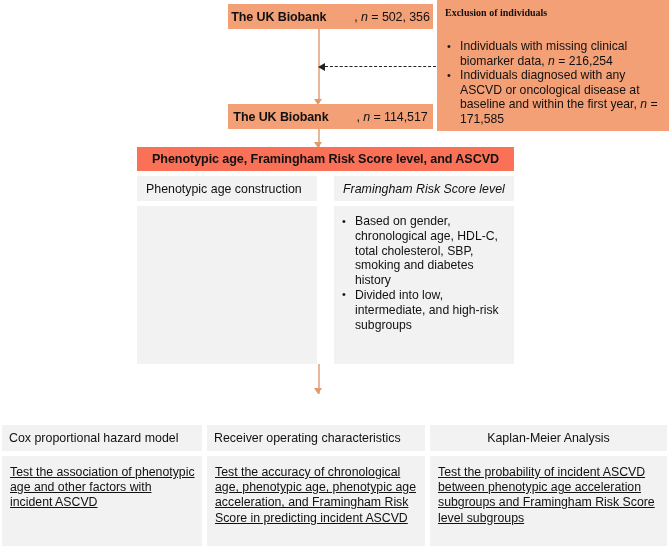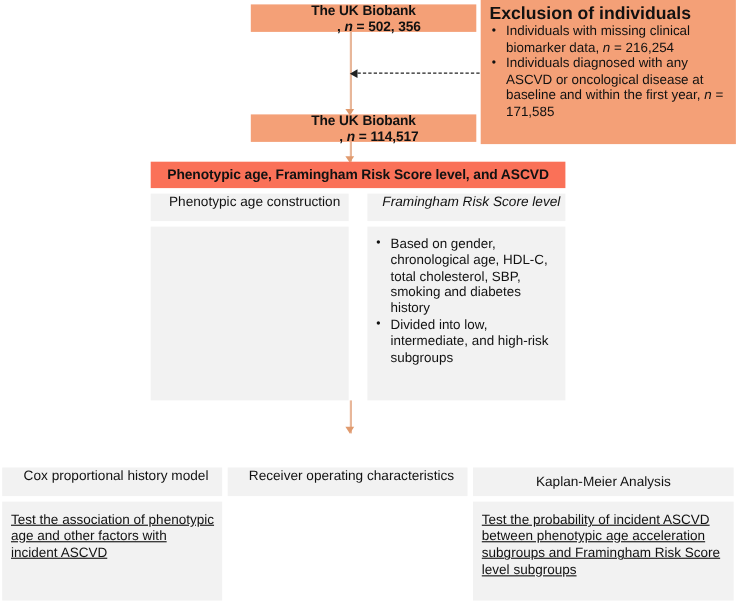--- a/index.html
+++ b/index.html
@@ -17,21 +17,20 @@
   }
   .canvas {
     position: absolute;
     left: 0; top: 0;
     width: 669px;
     height: 549px;
   }
   .box {
     position: absolute;
     box-sizing: border-box;
-    flex-direction: column;
   }
   
   .orange {
     background: #f4a077;
   }
   .red {
     background: #fa7158;
   }
   .gray {
     background: #f2f2f2;
@@ -39,41 +38,42 @@
   .title-bar {
     display: flex;
     align-items: center;
     justify-content: center;
     font-weight: bold;
     font-size: 12.5px;
     letter-spacing: -0.1px;
     color: #111;
   }
   .title-bar .norm {
-    font-weight: bold;
+    font-weight: normal;
     margin-left: 28px;
   }
   
   #ukb1 {
     left: 228px; top: 4px; width: 205px; height: 25px;
   }
   #ukb2 {
     left: 228px; top: 104px; width: 205px; height: 25px;
   }
   
   #exclusion {
     left: 437px; top: 0px; width: 232px; height: 131px;
     padding: 5px 7px 5px 8px;
   }
   #exclusion .exc-title {
     font-weight: bold;
-    font-size: 16px;
+    font-size: 10px;
     line-height: 15px;
-    margin-bottom: 1px;
-    color: #111;
+    margin-bottom: 19px;
+    color: #111;
+    font-family: Liberation Serif, serif;
   }
   ul.bul {
     list-style: none;
     margin: 0;
     padding: 0;
   }
   ul.bul li {
     position: relative;
     padding-left: 15px;
     font-size: 12.2px;
@@ -240,20 +240,21 @@
     <ul class="bul">
       <li>Based on gender, chronological age, HDL-C, total cholesterol, SBP, smoking and diabetes history</li>
       <li>Divided into low, intermediate, and high-risk subgroups</li>
     </ul>
   </div>
 
   <div class="vline" id="vl3"></div>
   <div class="arrowhead" id="ah3"></div>
 
 
-  <div class="box gray bhead" id="bhead1">Cox proportional history model</div>
+  <div class="box gray bhead" id="bhead1">Cox proportional hazard model</div>
   <div class="box gray bhead" id="bhead2">Receiver operating characteristics</div>
   <div class="box gray bhead" id="bhead3">Kaplan-Meier Analysis</div>
 
   <div class="box gray bbody" id="bbody1">Test the association of phenotypic age and other factors with incident ASCVD</div>
+  <div class="box gray bbody" id="bbody2">Test the accuracy of chronological age, phenotypic age, phenotypic age acceleration, and Framingham Risk Score in predicting incident ASCVD</div>
   <div class="box gray bbody" id="bbody3">Test the probability of incident ASCVD between phenotypic age acceleration subgroups and Framingham Risk Score level subgroups</div>
 
 </div>
 
 </body></html>

